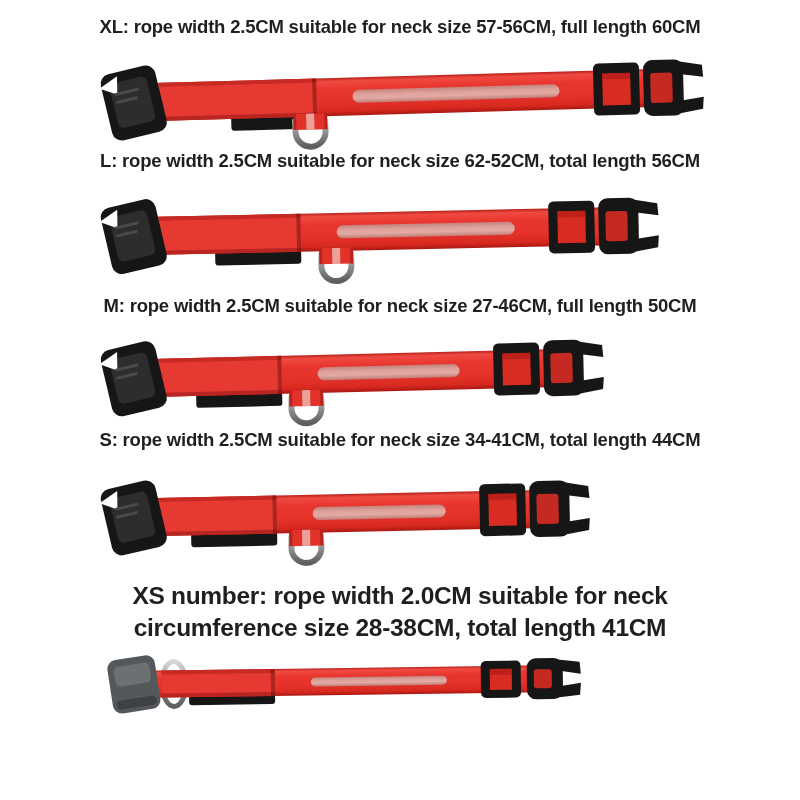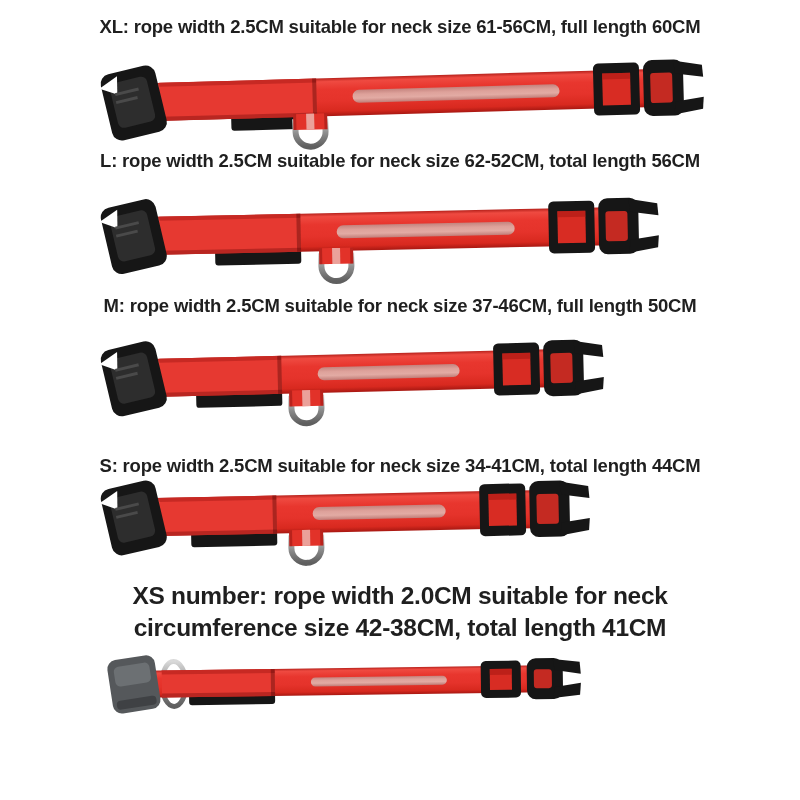--- a/index.html
+++ b/index.html
@@ -22,21 +22,21 @@
     left:85px;width:630px;
   }
   .collar{position:absolute;}
   .collar svg{display:block;overflow:visible;}
 </style>
 </head>
 <body>
 
 <div class="stage">
 
-  <div class="size-label" style="top:16px">XL: rope width 2.5CM suitable for neck size 61-56CM, full length 60CM</div>
+  <div class="size-label" style="top:16px">XL: rope width 2.5CM suitable for neck size 57-56CM, full length 60CM</div>
   <div class="collar" style="left:110px;top:60px;width:590px;height:100px;transform:rotate(-1.6deg)">
       <svg width="590" height="100" viewBox="0 -16 590 100" xmlns="http://www.w3.org/2000/svg">
         <defs>
     <linearGradient id="red0" x1="0" y1="0" x2="0" y2="1">
       <stop offset="0" stop-color="#b7221c"></stop>
             <stop offset=".09" stop-color="#ef4a41"></stop>
       <stop offset=".3" stop-color="#e8362e"></stop>
             <stop offset=".6" stop-color="#e5332b"></stop>
       <stop offset=".87" stop-color="#d8291f"></stop>
             <stop offset="1" stop-color="#a81812"></stop>
@@ -136,21 +136,21 @@
         <g transform="rotate(-12 26 19)">
           <rect x="-4" y="-15" width="56" height="68" rx="10" fill="#161616"></rect>
           <rect x="4" y="-5" width="38" height="46" rx="6" fill="#2d2d2d"></rect>
           <path d="M -6,-3 L 14,-11 L 10,7 Z" fill="#ffffff"></path>
           <rect x="8" y="5" width="24" height="3" fill="#4a4a4a"></rect>
           <rect x="7" y="13" width="22" height="3" fill="#4a4a4a"></rect>
         </g>
       </svg>
     </div>
 
-  <div class="size-label" style="top:295px">M: rope width 2.5CM suitable for neck size 37-46CM, full length 50CM</div>
+  <div class="size-label" style="top:295px">M: rope width 2.5CM suitable for neck size 27-46CM, full length 50CM</div>
   <div class="collar" style="left:110px;top:338px;width:490px;height:100px;transform:rotate(-1.4deg)">
       <svg width="490" height="100" viewBox="0 -16 490 100" xmlns="http://www.w3.org/2000/svg">
         <defs>
     <linearGradient id="red2" x1="0" y1="0" x2="0" y2="1">
       <stop offset="0" stop-color="#b7221c"></stop>
             <stop offset=".09" stop-color="#ef4a41"></stop>
       <stop offset=".3" stop-color="#e8362e"></stop>
             <stop offset=".6" stop-color="#e5332b"></stop>
       <stop offset=".87" stop-color="#d8291f"></stop>
             <stop offset="1" stop-color="#a81812"></stop>
@@ -193,21 +193,21 @@
         <g transform="rotate(-12 26 19)">
           <rect x="-4" y="-15" width="56" height="68" rx="10" fill="#161616"></rect>
           <rect x="4" y="-5" width="38" height="46" rx="6" fill="#2d2d2d"></rect>
           <path d="M -6,-3 L 14,-11 L 10,7 Z" fill="#ffffff"></path>
           <rect x="8" y="5" width="24" height="3" fill="#4a4a4a"></rect>
           <rect x="7" y="13" width="22" height="3" fill="#4a4a4a"></rect>
         </g>
       </svg>
     </div>
 
-  <div class="size-label" style="top:455px">S: rope width 2.5CM suitable for neck size 34-41CM, total length 44CM</div>
+  <div class="size-label" style="top:429px">S: rope width 2.5CM suitable for neck size 34-41CM, total length 44CM</div>
   <div class="collar" style="left:110px;top:478px;width:476px;height:100px;transform:rotate(-1.2deg)">
       <svg width="476" height="100" viewBox="0 -16 476 100" xmlns="http://www.w3.org/2000/svg">
         <defs>
     <linearGradient id="red3" x1="0" y1="0" x2="0" y2="1">
       <stop offset="0" stop-color="#b7221c"></stop>
             <stop offset=".09" stop-color="#ef4a41"></stop>
       <stop offset=".3" stop-color="#e8362e"></stop>
             <stop offset=".6" stop-color="#e5332b"></stop>
       <stop offset=".87" stop-color="#d8291f"></stop>
             <stop offset="1" stop-color="#a81812"></stop>
@@ -250,21 +250,21 @@
         <g transform="rotate(-12 26 19)">
           <rect x="-4" y="-15" width="56" height="68" rx="10" fill="#161616"></rect>
           <rect x="4" y="-5" width="38" height="46" rx="6" fill="#2d2d2d"></rect>
           <path d="M -6,-3 L 14,-11 L 10,7 Z" fill="#ffffff"></path>
           <rect x="8" y="5" width="24" height="3" fill="#4a4a4a"></rect>
           <rect x="7" y="13" width="22" height="3" fill="#4a4a4a"></rect>
         </g>
       </svg>
     </div>
 
-  <div class="size-label big" style="top:580px">XS number: rope width 2.0CM suitable for neck circumference size 42-38CM, total length 41CM</div>
+  <div class="size-label big" style="top:580px">XS number: rope width 2.0CM suitable for neck circumference size 28-38CM, total length 41CM</div>
   <div class="collar" style="left:112px;top:652px;width:465px;height:76px;transform:rotate(-0.8deg)">
       <svg width="465" height="76" viewBox="0 -16 465 76" xmlns="http://www.w3.org/2000/svg">
         <defs>
     <linearGradient id="red4" x1="0" y1="0" x2="0" y2="1">
       <stop offset="0" stop-color="#b7221c"></stop>
             <stop offset=".09" stop-color="#ef4a41"></stop>
       <stop offset=".3" stop-color="#e8362e"></stop>
             <stop offset=".6" stop-color="#e5332b"></stop>
       <stop offset=".87" stop-color="#d8291f"></stop>
             <stop offset="1" stop-color="#a81812"></stop>

